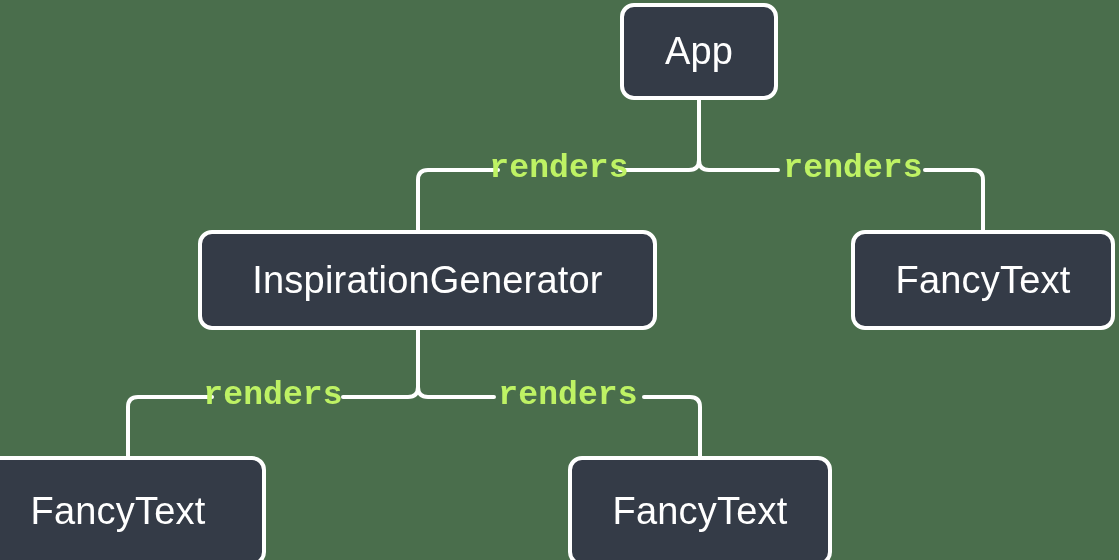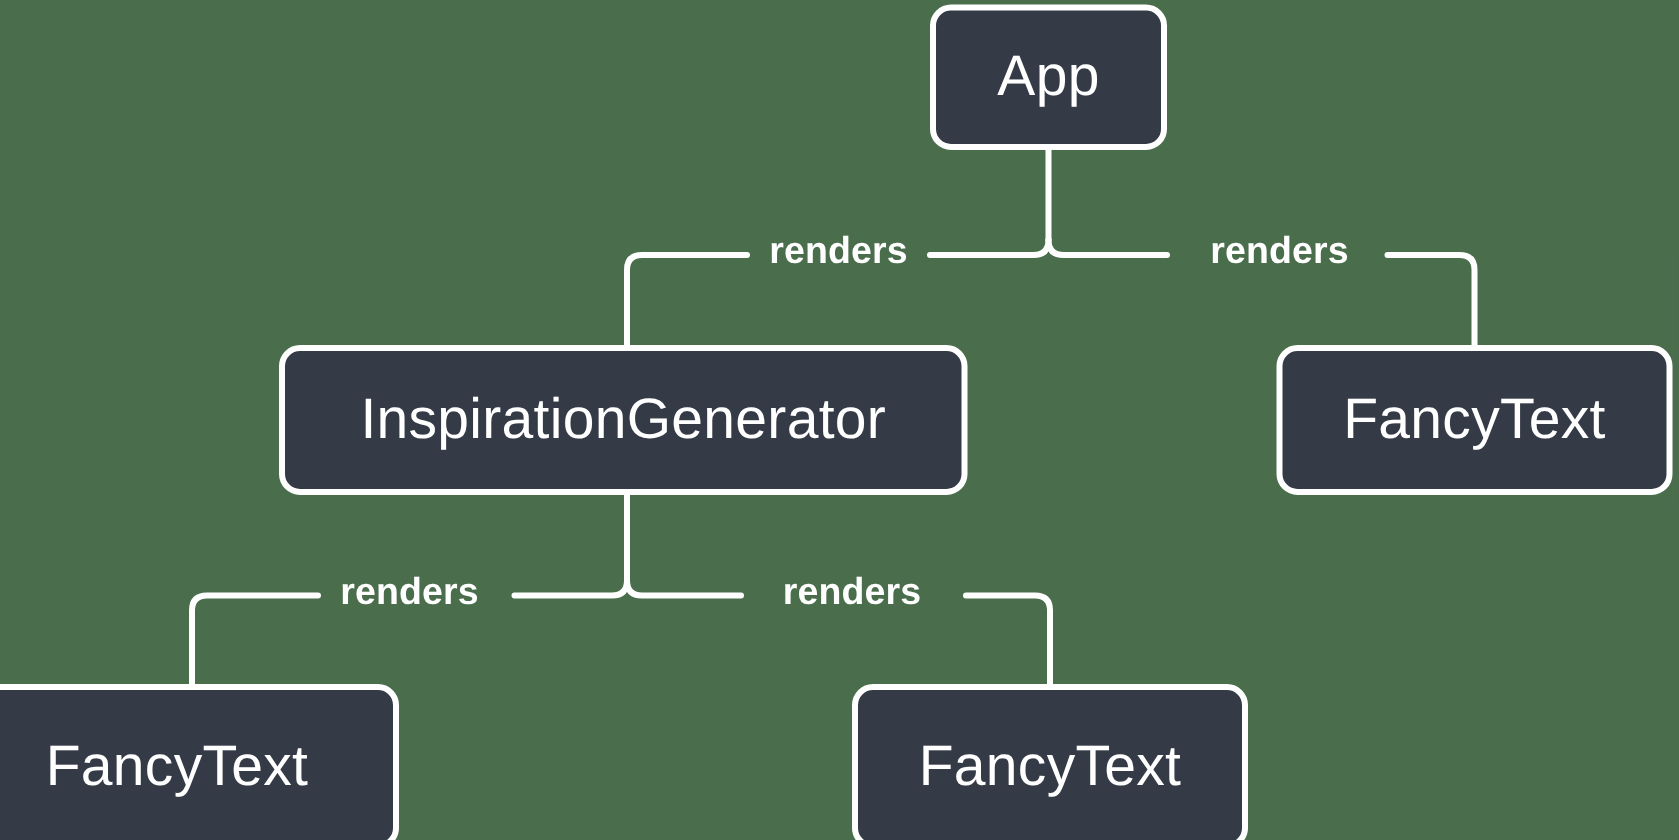--- a/index.html
+++ b/index.html
@@ -39,26 +39,27 @@
     align-items: center;
     justify-content: center;
     color: #ffffff;
     font-size: 38px;
     font-weight: 400;
     letter-spacing: 0.2px;
     white-space: nowrap;
   }
   .edge-label {
     position: absolute;
-    color: #ffffff;
-    font-size: 25px;
+    color: #bef264;
+    font-size: 33px;
     font-weight: 600;
     letter-spacing: 0.1px;
     white-space: nowrap;
     transform: translate(-50%, -50%);
+    font-family: Liberation Mono, monospace;
   }
 </style>
 </head>
 <body>
 
 <div id="diagram-root">
 
   <svg id="wires" viewBox="0 0 1119 560" width="1119" height="560" xmlns="http://www.w3.org/2000/svg" aria-hidden="true">
 
     <path class="wire" d="M 699 100 L 699 160"></path>
@@ -75,21 +76,21 @@
     <path class="wire" d="M 212 397 L 138 397 Q 128 397 128 407 L 128 456"></path>
 
     <path class="wire" d="M 418 387 Q 418 397 428 397 L 494 397"></path>
     <path class="wire" d="M 644 397 L 690 397 Q 700 397 700 407 L 700 456"></path>
   </svg>
 
   <div class="node" style="left:620px; top:3px; width:158px; height:97px;">
     <span>App</span>
   </div>
 
-  <div class="node" style="left:186px; top:230px; width:459px; height:100px;">
+  <div class="node" style="left:198px; top:230px; width:459px; height:100px;">
     <span>InspirationGenerator</span>
   </div>
 
   <div class="node" style="left:851px; top:230px; width:264px; height:100px;">
     <span>FancyText</span>
   </div>
 
   <div class="node" style="left:-30px; top:456px; width:296px; height:110px;">
     <span>FancyText</span>
   </div>

